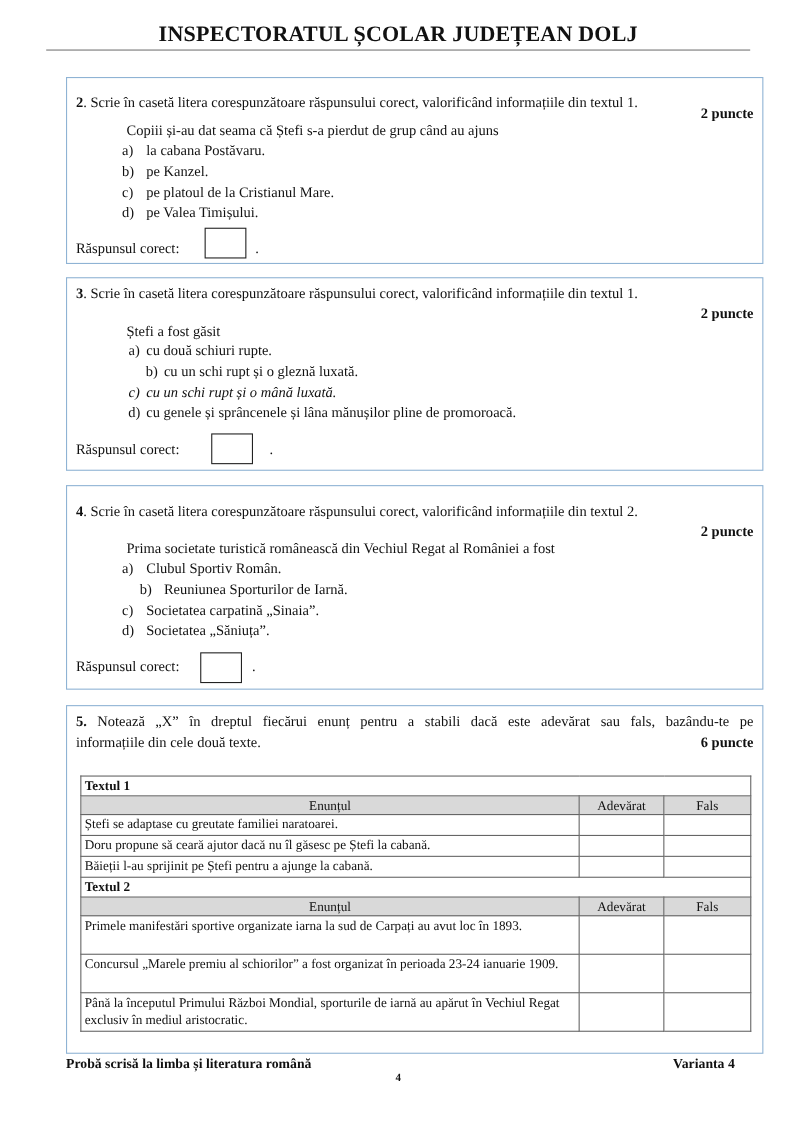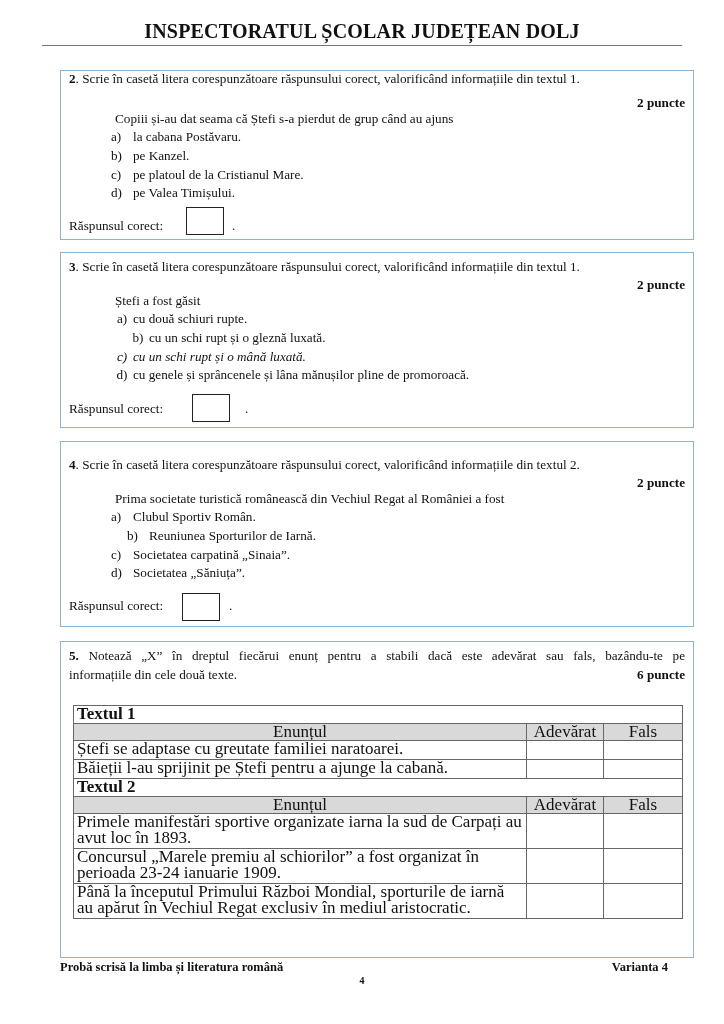--- a/index.html
+++ b/index.html
@@ -8,40 +8,40 @@
   .abs { position:absolute; }
   .header-title { left:0; width:724px; top:20px; text-align:center; font-weight:bold; font-size:20px; letter-spacing:0.2px; }
   .header-rule { left:42px; width:640px; top:45px; height:0; border-top:1px solid #777; }
   .qbox { position:absolute; left:60px; width:634px; border:1.5px solid #8fb3d4; box-sizing:border-box; }
   .qline { position:absolute; white-space:nowrap; line-height:16px; }
   .pts { position:absolute; right:8px; font-weight:bold; }
   .ans-label { position:absolute; }
   .ans-box { position:absolute; width:38px; height:28px; border:1.3px solid #222; box-sizing:border-box; background:#fff; }
   .ans-dot { position:absolute; }
   .opt-letter { display:inline-block; width:22px; }
-  table.tf { position:absolute; left:12px; top:63px; width:610px; border-collapse:collapse; font-size:17px;border-radius:12px; }
+  table.tf { position:absolute; left:12px; top:63px; width:610px; border-collapse:collapse; font-size:12px;border-radius:12px; }
   table.tf td { border:1px solid #666; padding:0 3px; line-height:16px; vertical-align:top; }
   table.tf td.sect { font-weight:bold; height:17px; }
   table.tf tr.hdr td { background:#d9d9d9; text-align:center; height:16px; }
   table.tf td.c2 { width:70px; }
   table.tf td.c3 { width:72px; }
   table.tf tr.row1 td { height:18px; }
   table.tf tr.row2 td { height:34px; }
   .footer-left { left:60px; top:960px; font-weight:bold; font-size:12.5px; }
   .footer-right { right:56px; top:960px; font-weight:bold; font-size:12.5px; }
   .page-num { left:0; width:724px; top:975px; text-align:center; font-weight:bold; font-size:10px; }
 </style>
 </head>
 <body>
 
 <div class="abs header-title">INSPECTORATUL ȘCOLAR JUDEȚEAN DOLJ</div>
 <div class="abs header-rule"></div>
 
 <div class="qbox" style="top:70px;height:170px;">
-  <div class="qline" style="left:8px;top:0;text-align:right;"><b>2</b><span>. Scrie în casetă litera corespunzătoare răspunsului corect, valorificând informațiile din textul 1.</span></div>
+  <div class="qline" style="left:8px;top:14px;text-align:right;"><b>2</b><span>. Scrie în casetă litera corespunzătoare răspunsului corect, valorificând informațiile din textul 1.</span></div>
   <div class="pts" style="top:24px;">2 puncte</div>
   <div class="qline" style="left:54px;top:40px;">Copiii și-au dat seama că Ștefi s-a pierdut de grup când au ajuns</div>
   <div class="qline" style="left:50px;top:58px;"><span class="opt-letter">a)</span><span>la cabana Postăvaru.</span></div>
   <div class="qline" style="left:50px;top:77px;"><span class="opt-letter">b)</span><span>pe Kanzel.</span></div>
   <div class="qline" style="left:50px;top:96px;"><span class="opt-letter">c)</span><span>pe platoul de la Cristianul Mare.</span></div>
   <div class="qline" style="left:50px;top:114px;"><span class="opt-letter">d)</span><span>pe Valea Timișului.</span></div>
   <div class="ans-label qline" style="left:8px;top:147px;">Răspunsul corect:</div>
   <div class="ans-box" style="left:125px;top:136px;"></div>
   <div class="ans-dot qline" style="left:171px;top:147px;">.</div>
 </div>
@@ -86,20 +86,25 @@
       <td>Enunțul</td>
       <td class="c2">Adevărat</td>
       <td class="c3">Fals</td>
     </tr>
     <tr class="row1">
       <td>Ștefi se adaptase cu greutate familiei naratoarei.</td>
       <td class="c2"></td>
       <td class="c3"></td>
     </tr>
     <tr class="row1">
+      <td>Doru propune să ceară ajutor dacă nu îl găsesc pe Ștefi la cabană.</td>
+      <td class="c2"></td>
+      <td class="c3"></td>
+    </tr>
+    <tr class="row1">
       <td>Băieții l-au sprijinit pe Ștefi pentru a ajunge la cabană.</td>
       <td class="c2"></td>
       <td class="c3"></td>
     </tr>
     <tr>
       <td class="sect" colspan="3">Textul 2</td>
     </tr>
     <tr class="hdr">
       <td>Enunțul</td>
       <td class="c2">Adevărat</td>

